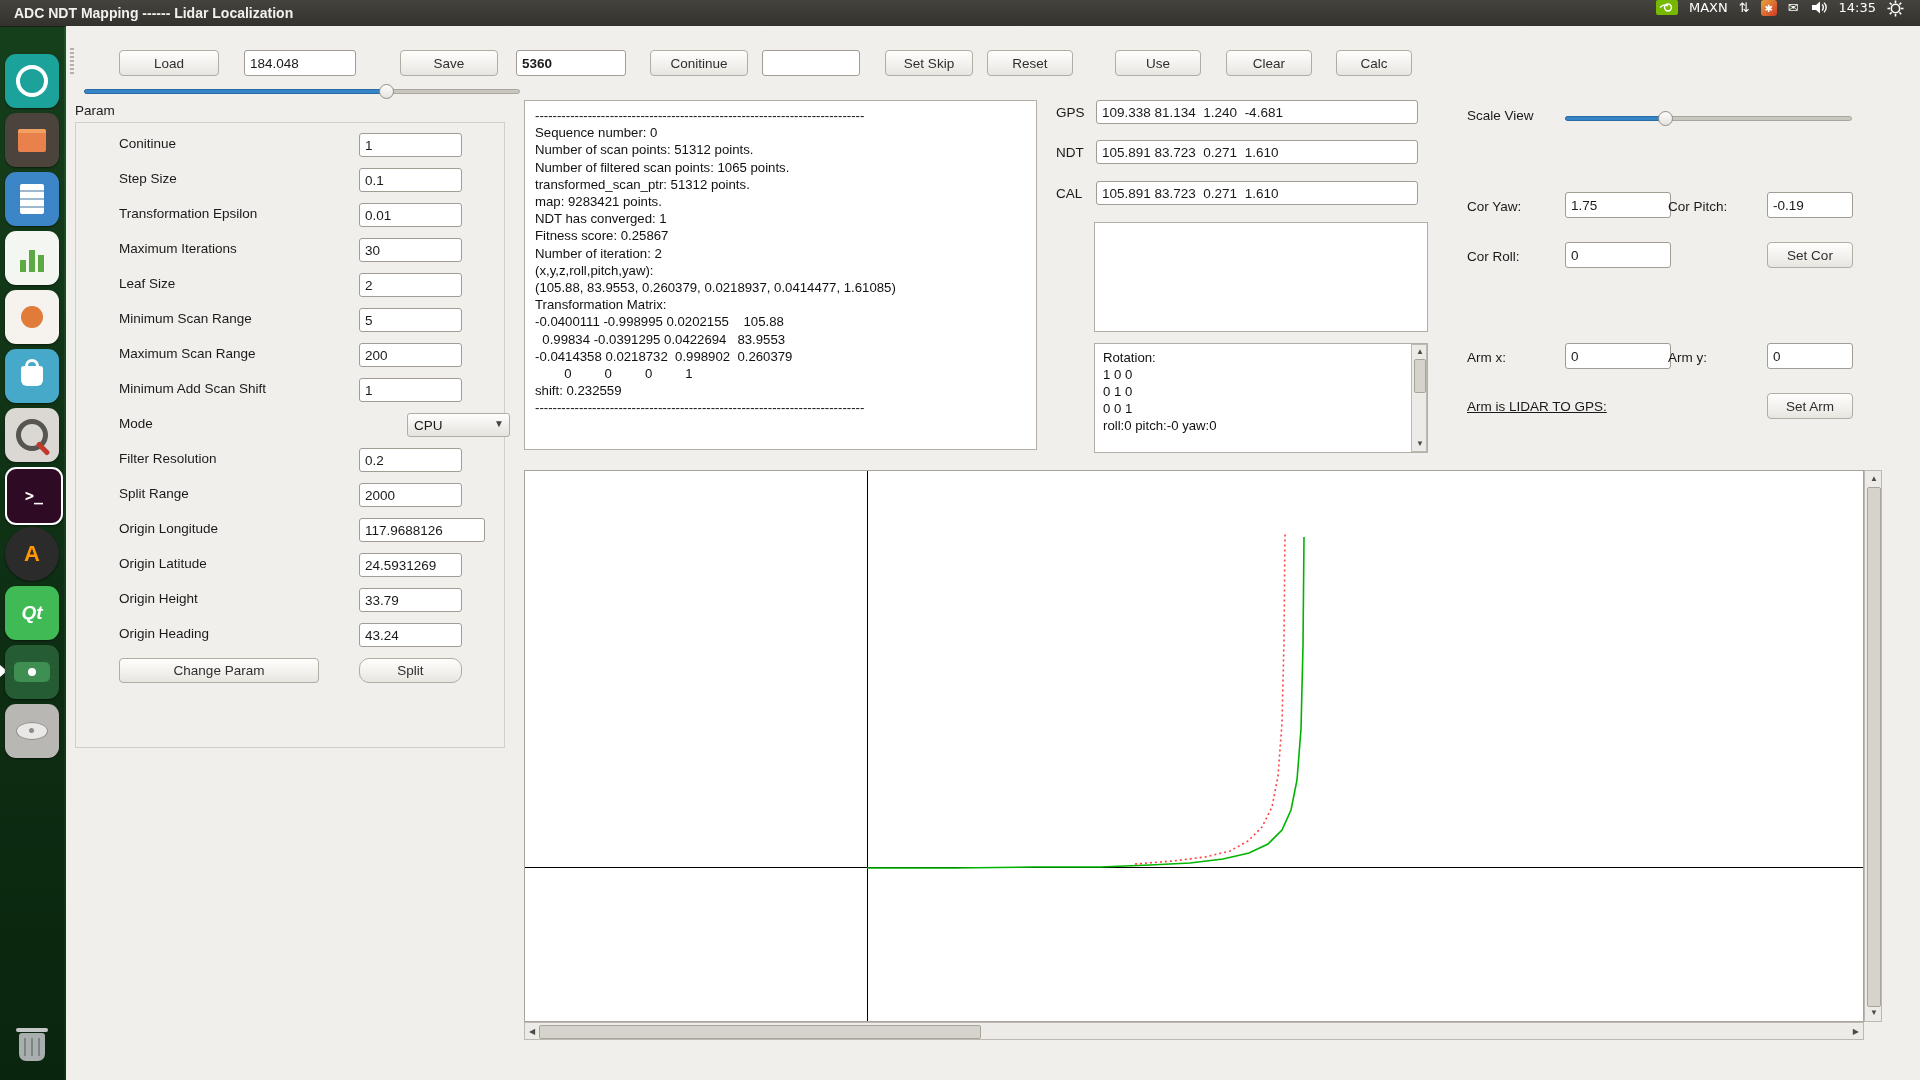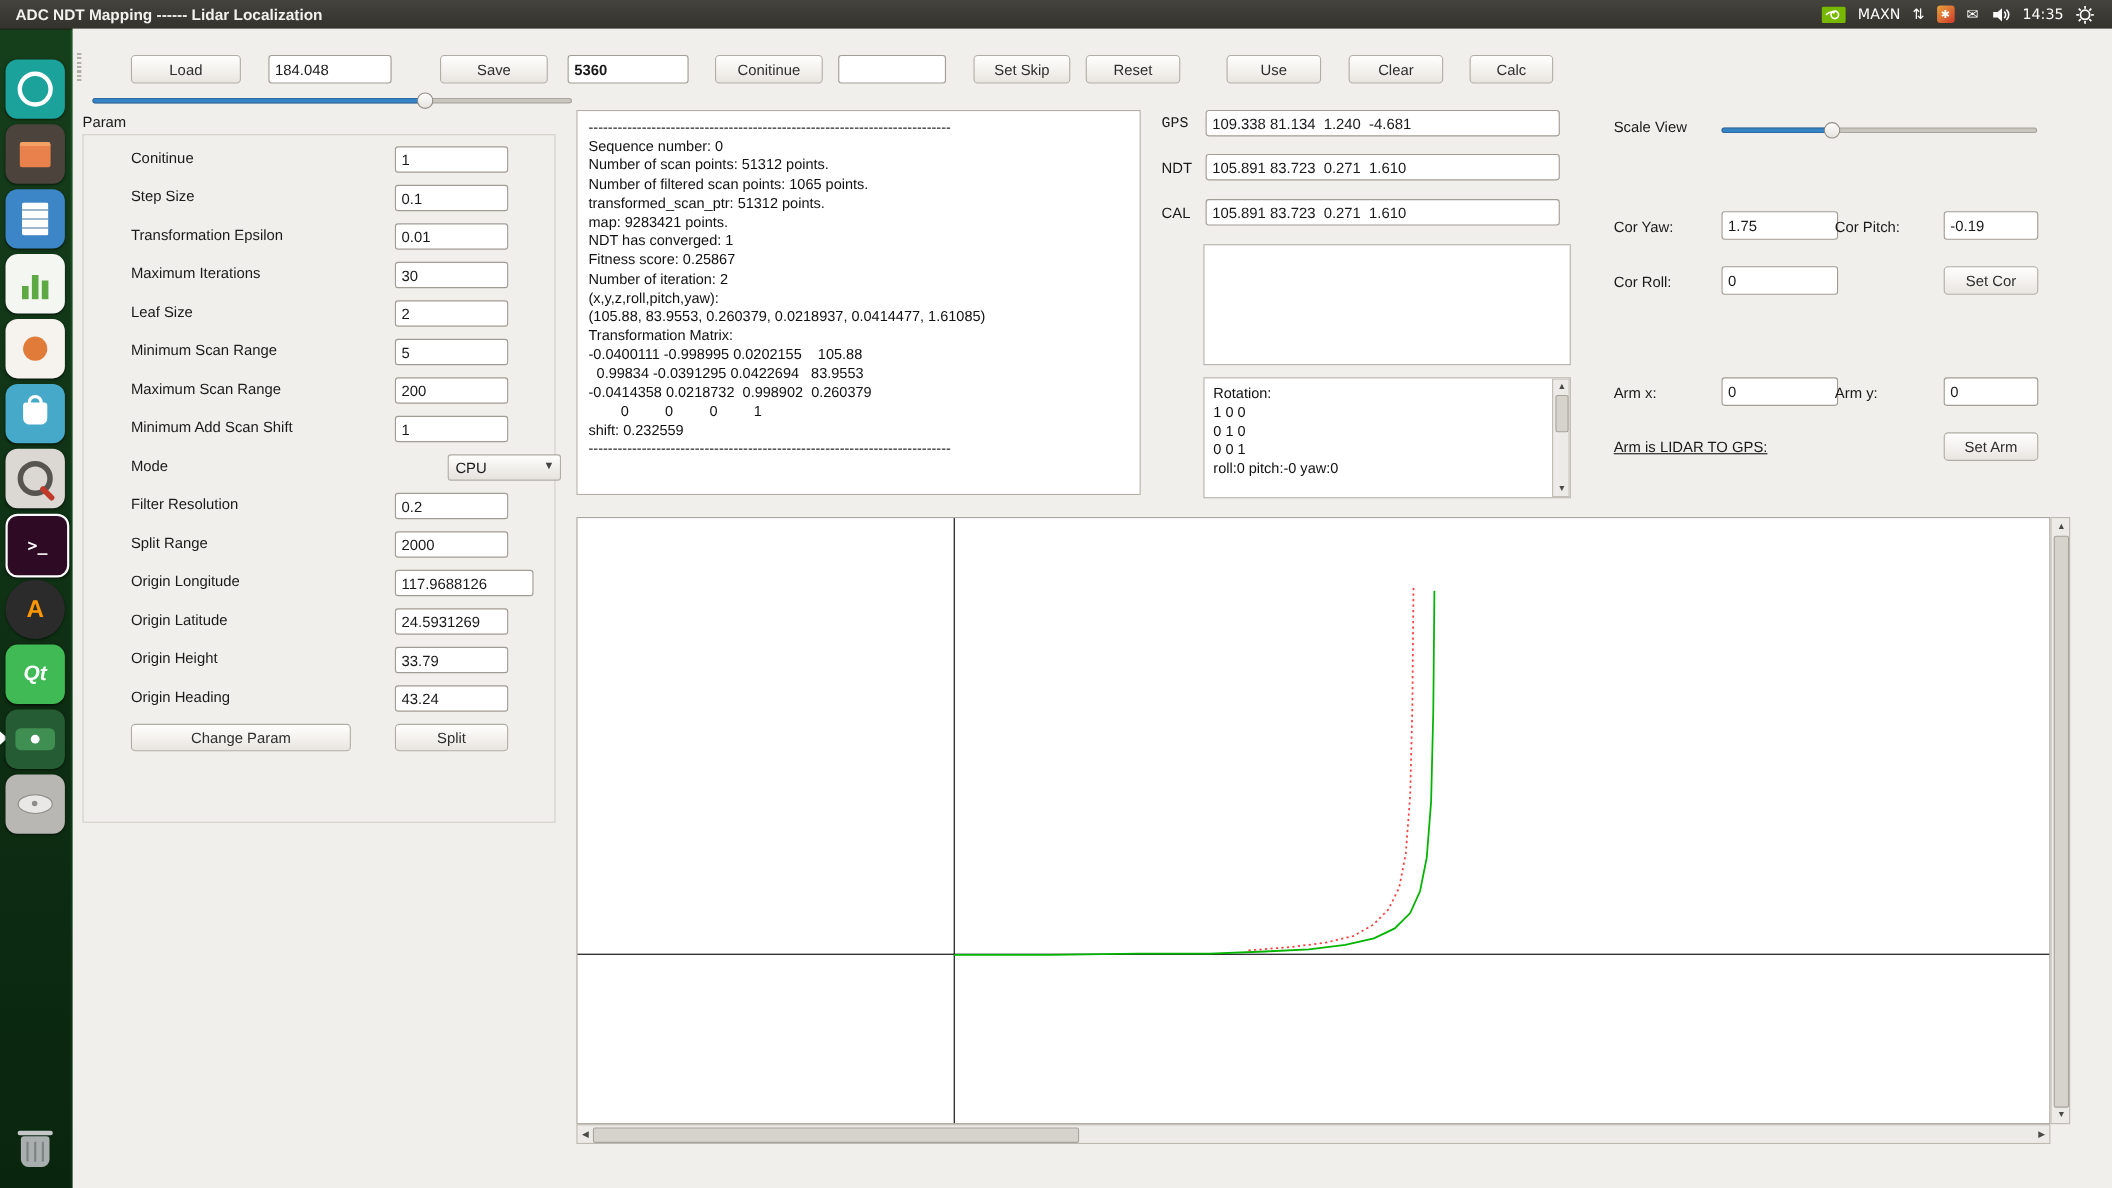--- a/index.html
+++ b/index.html
@@ -4,21 +4,21 @@
 <style>
   html,body{margin:0;padding:0;background:#000;}
   .screen{position:relative;width:1920px;height:1080px;overflow:hidden;
           font-family:"Liberation Sans",sans-serif;
           background:linear-gradient(180deg,#1d5426 0%,#123d1a 55%,#0c2f12 100%);}
   
   .titlebar{position:absolute;left:0;top:0;width:1920px;height:26px;
             background:linear-gradient(180deg,#45433e,#34322d);border-bottom:1px solid #26251f;}
   .titlebar .title{position:absolute;left:14px;top:0;line-height:26px;color:#f2f1ee;
                    font-size:14px;font-weight:bold;white-space:nowrap;}
-  .tray{position:absolute;right:16px;top:0;height:26px;display:flex;align-items:center;gap:11px;}
+  .tray{position:absolute;right:16px;top:0;height:26px;display:flex;align-items:flex-start;gap:11px;}
   .tray span{color:#fff;font-size:13px;font-family:"DejaVu Sans",sans-serif;}
   .trayglyph{font-size:14px;}
   .im-icon{width:16px;height:16px;border-radius:3px;background:linear-gradient(135deg,#e8a33d,#cf3a2a);
            color:#fff;font-size:10px;display:flex;align-items:center;justify-content:center;}
   
   .dock{position:absolute;left:0;top:26px;width:64px;height:1054px;background:rgba(5,18,8,0.30);}
   .dicon{position:absolute;left:5px;width:54px;height:54px;border-radius:11px;
          display:flex;align-items:center;justify-content:center;box-shadow:0 1px 2px rgba(0,0,0,.5);}
   .runmark{position:absolute;left:0;width:0;height:0;border-top:6px solid transparent;
            border-bottom:6px solid transparent;border-left:7px solid #fff;}
@@ -206,21 +206,21 @@
   <input class="input" style="left: 359px; top: 483px; width: 103px; height: 24px;" value="2000">
   <span class="lbl" style="left:119px;top:521px;">Origin Longitude</span>
   <input class="input" style="left: 359px; top: 518px; width: 126px; height: 24px;" value="117.9688126">
   <span class="lbl" style="left:119px;top:556px;">Origin Latitude</span>
   <input class="input" style="left: 359px; top: 553px; width: 103px; height: 24px;" value="24.5931269">
   <span class="lbl" style="left:119px;top:591px;">Origin Height</span>
   <input class="input" style="left: 359px; top: 588px; width: 103px; height: 24px;" value="33.79">
   <span class="lbl" style="left:119px;top:626px;">Origin Heading</span>
   <input class="input" style="left: 359px; top: 623px; width: 103px; height: 24px;" value="43.24">
   <div class="btn" style="left:119px;top:658px;width:200px;height:25px;">Change Param</div>
-  <div class="btn" style="left:359px;top:658px;width:103px;height:25px;">Split</div>
+  <div class="btn" style="left:359px;top:658px;width:103px;height:25px;border-radius:10px;">Split</div>
 
   <div class="box" style="left:524px;top:100px;width:513px;height:350px;padding:6px 10px;overflow:hidden;">
     <pre class="mono-pre">---------------------------------------------------------------------------
 Sequence number: 0
 Number of scan points: 51312 points.
 Number of filtered scan points: 1065 points.
 transformed_scan_ptr: 51312 points.
 map: 9283421 points.
 NDT has converged: 1
 Fitness score: 0.25867
@@ -229,21 +229,21 @@
 (105.88, 83.9553, 0.260379, 0.0218937, 0.0414477, 1.61085)
 Transformation Matrix:
 -0.0400111 -0.998995 0.0202155    105.88
   0.99834 -0.0391295 0.0422694   83.9553
 -0.0414358 0.0218732  0.998902  0.260379
         0         0         0         1
 shift: 0.232559
 ---------------------------------------------------------------------------</pre>
   </div>
 
-  <span class="lbl" style="left:1056px;top:105px;font-family:Liberation Mono, monospace;">GPS</span>
+  <span class="lbl" style="left:1056px;top:105px;">GPS</span>
   <input class="input" style="left: 1096px; top: 100px; width: 322px; height: 24px;" value="109.338 81.134  1.240  -4.681">
   <span class="lbl" style="left:1056px;top:145px;">NDT</span>
   <input class="input" style="left: 1096px; top: 140px; width: 322px; height: 24px;" value="105.891 83.723  0.271  1.610">
   <span class="lbl" style="left:1056px;top:186px;">CAL</span>
   <input class="input" style="left: 1096px; top: 181px; width: 322px; height: 24px;" value="105.891 83.723  0.271  1.610">
 
   <div class="box" style="left:1094px;top:222px;width:334px;height:110px;"></div>
 
   <div class="box" style="left:1094px;top:343px;width:334px;height:110px;padding:5px 8px;overflow:hidden;">
     <pre class="mono-pre" style="line-height:17px;">Rotation:

